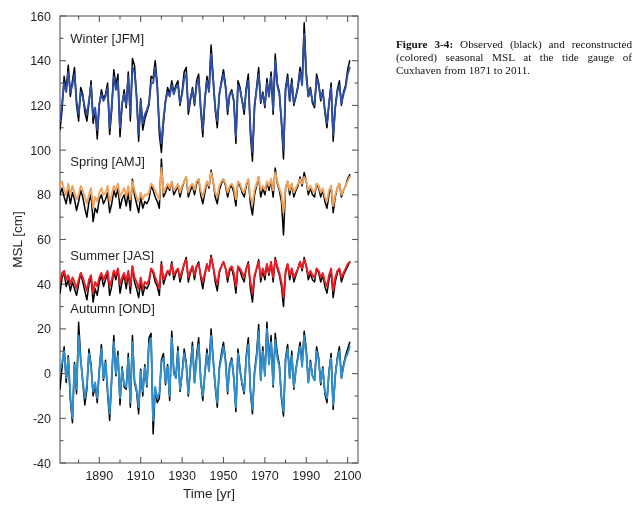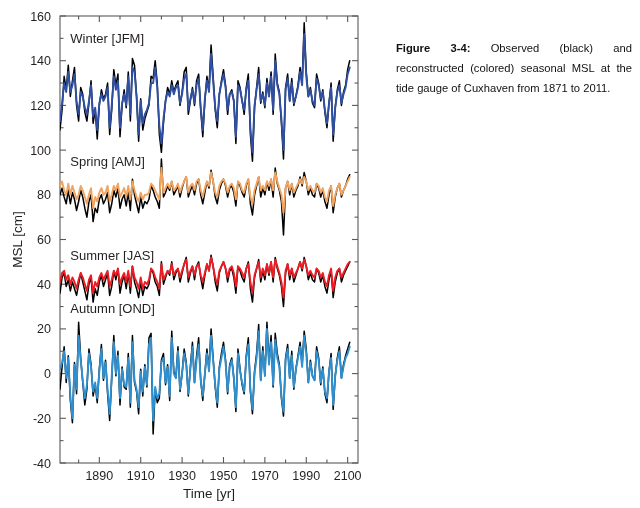--- a/index.html
+++ b/index.html
@@ -12,23 +12,23 @@
   #root{position:relative;width:640px;height:508px;}
 
   
   #figure{position:absolute;left:0;top:0;width:380px;height:508px;}
   #plot-svg{position:absolute;left:0;top:0;}
 
   
   #caption{
     position:absolute;
     left:396px; top:38px; width:236px;
-    font-family:Liberation Sans, sans-serif;
+    font-family:Liberation Serif, serif;
     font-size:11.2px;
-    line-height:20px;
+    line-height:13px;
     color:#111;
     text-align:justify;
     text-justify:inter-word;
   }
   #caption .cap-label{font-weight:bold;}
   #caption .cap-body{font-weight:normal;}
 
   .ax-text{font-family:"Liberation Sans", sans-serif;fill:#231f20;}
   .tick-lbl{font-size:12.5px;}
   .axis-title{font-size:13.5px;}

